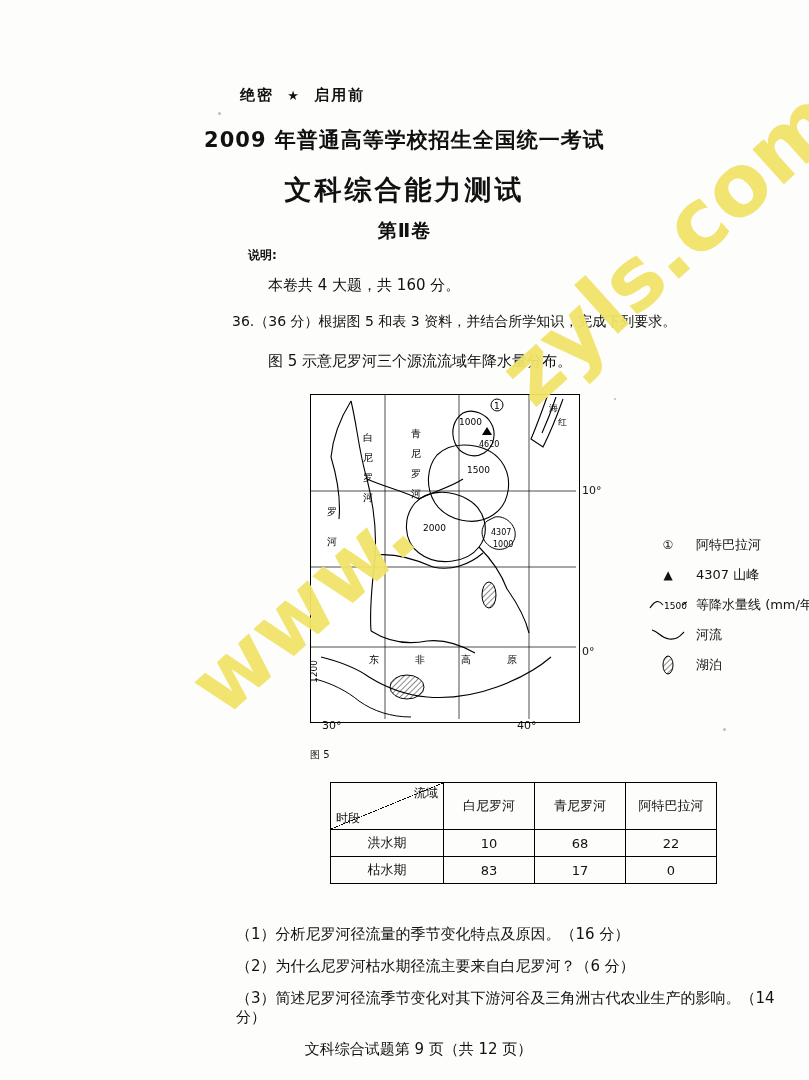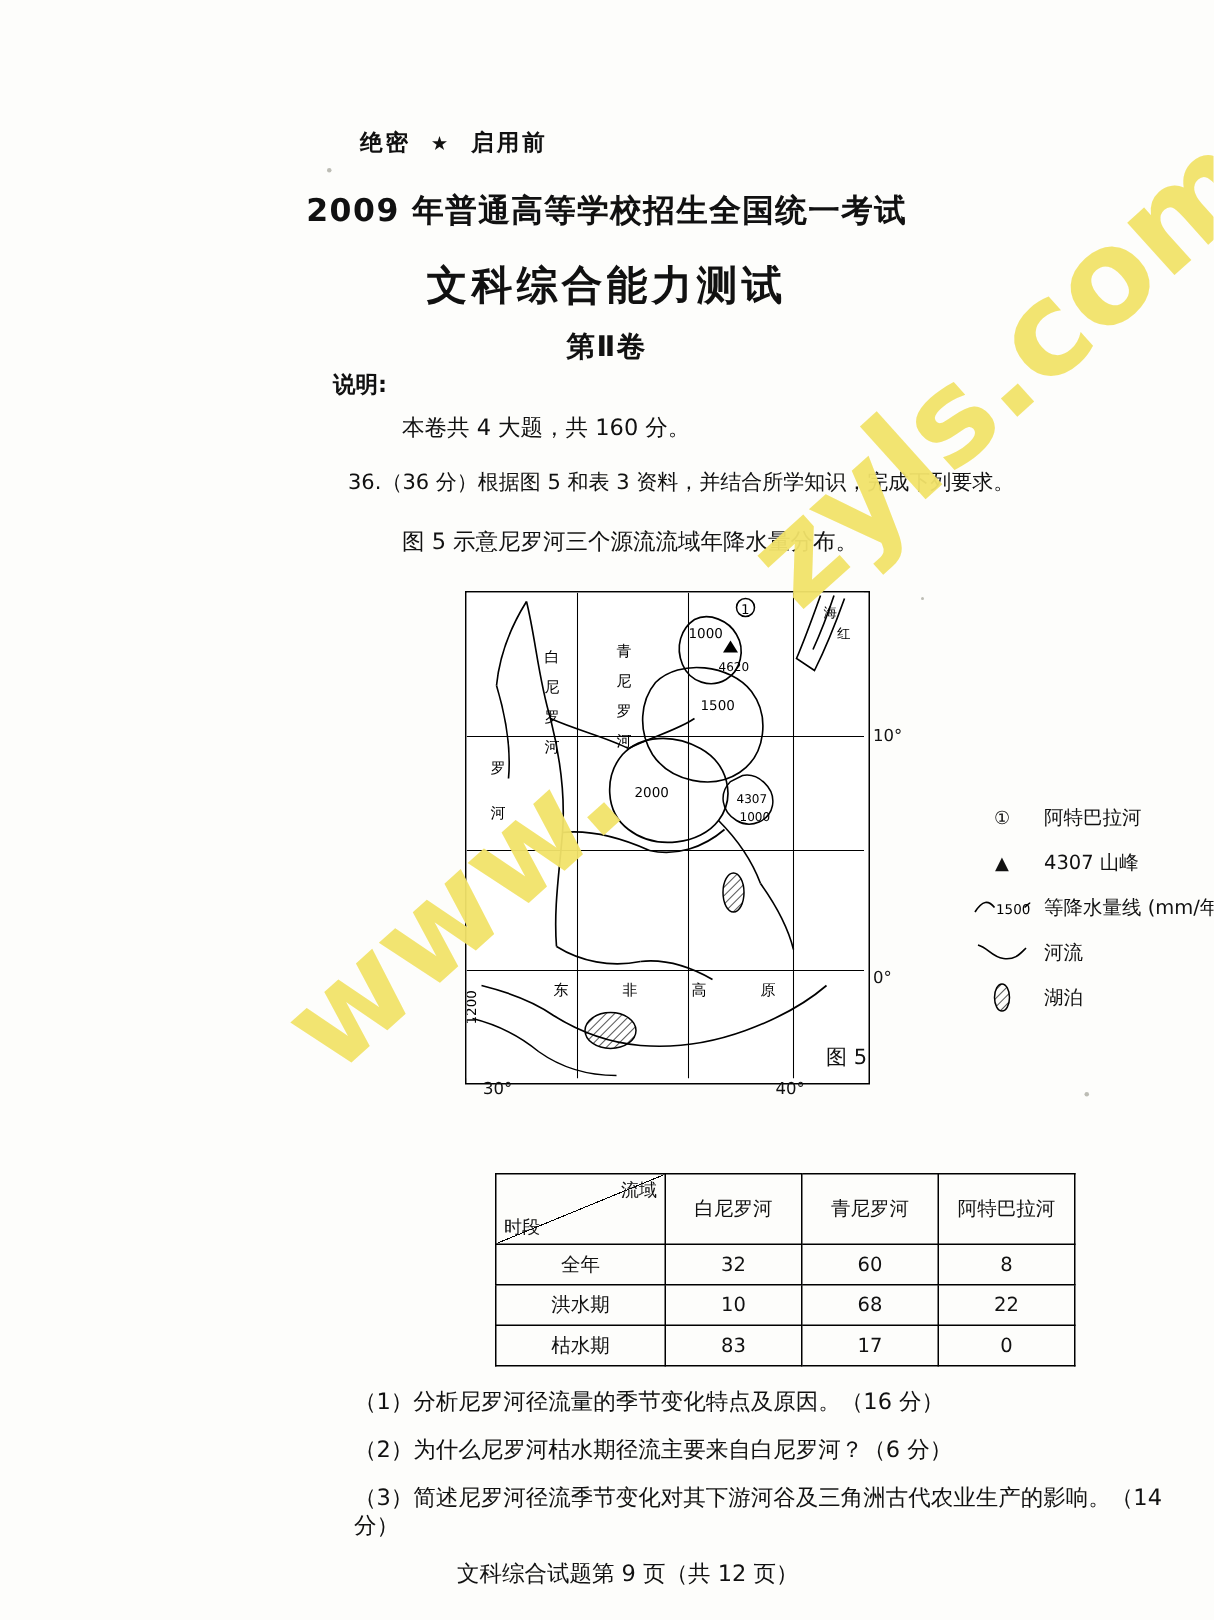--- a/index.html
+++ b/index.html
@@ -30,22 +30,22 @@
     text-align:center;font-size:27px;font-weight:700;
     letter-spacing:3px;
   }
   .title3{
     position:absolute;left:0;right:0;top:218px;
     text-align:center;font-size:19px;font-weight:700;
     letter-spacing:1px;
   }
 
   .note-label{
-    position:absolute;left:222px;top:247px;
-    font-size:15px;font-weight:700;
+    position:absolute;left:248px;top:247px;
+    font-size:12px;font-weight:700;
   }
   .note-text{
     position:absolute;left:268px;top:276px;
     font-size:15px;
   }
 
   .q36{
     position:absolute;left:232px;top:313px;
     font-size:14px;
   }
@@ -57,22 +57,22 @@
   
   .figbox{
     position:absolute;left:310px;top:394px;
     width:268px;height:327px;
     border:1.6px solid #000;
     background:#fff;
     overflow:hidden;
   }
   .figbox svg{display:block;}
   .fig-caption{
-    position:absolute;left:310px;top:696px;width:268px;
-    text-align:right;font-size:14px;
+    position:absolute;left:310px;top:748px;width:268px;
+    text-align:left;font-size:10px;
   }
 
   
   .deg{position:absolute;font-size:11px;}
   .deg-10{left:582px;top:484px;}
   .deg-0{left:582px;top:645px;}
   .deg-30{left:322px;top:719px;}
   .deg-40{left:517px;top:719px;}
 
   
@@ -321,26 +321,20 @@
         <tr>
       <th class="col-first">
         <div class="corner">
           <span class="tr">流域</span>
           <span class="bl">时段</span>
         </div>
       </th>
       <th class="col-data">白尼罗河</th>
       <th class="col-data">青尼罗河</th>
       <th class="col-data">阿特巴拉河</th>
-    </tr>
-    <tr>
-      <td class="rowlabel">全年</td>
-      <td>32</td>
-      <td>60</td>
-      <td>8</td>
     </tr>
     <tr>
       <td class="rowlabel">洪水期</td>
       <td>10</td>
       <td>68</td>
       <td>22</td>
     </tr>
     <tr>
       <td class="rowlabel">枯水期</td>
       <td>83</td>

